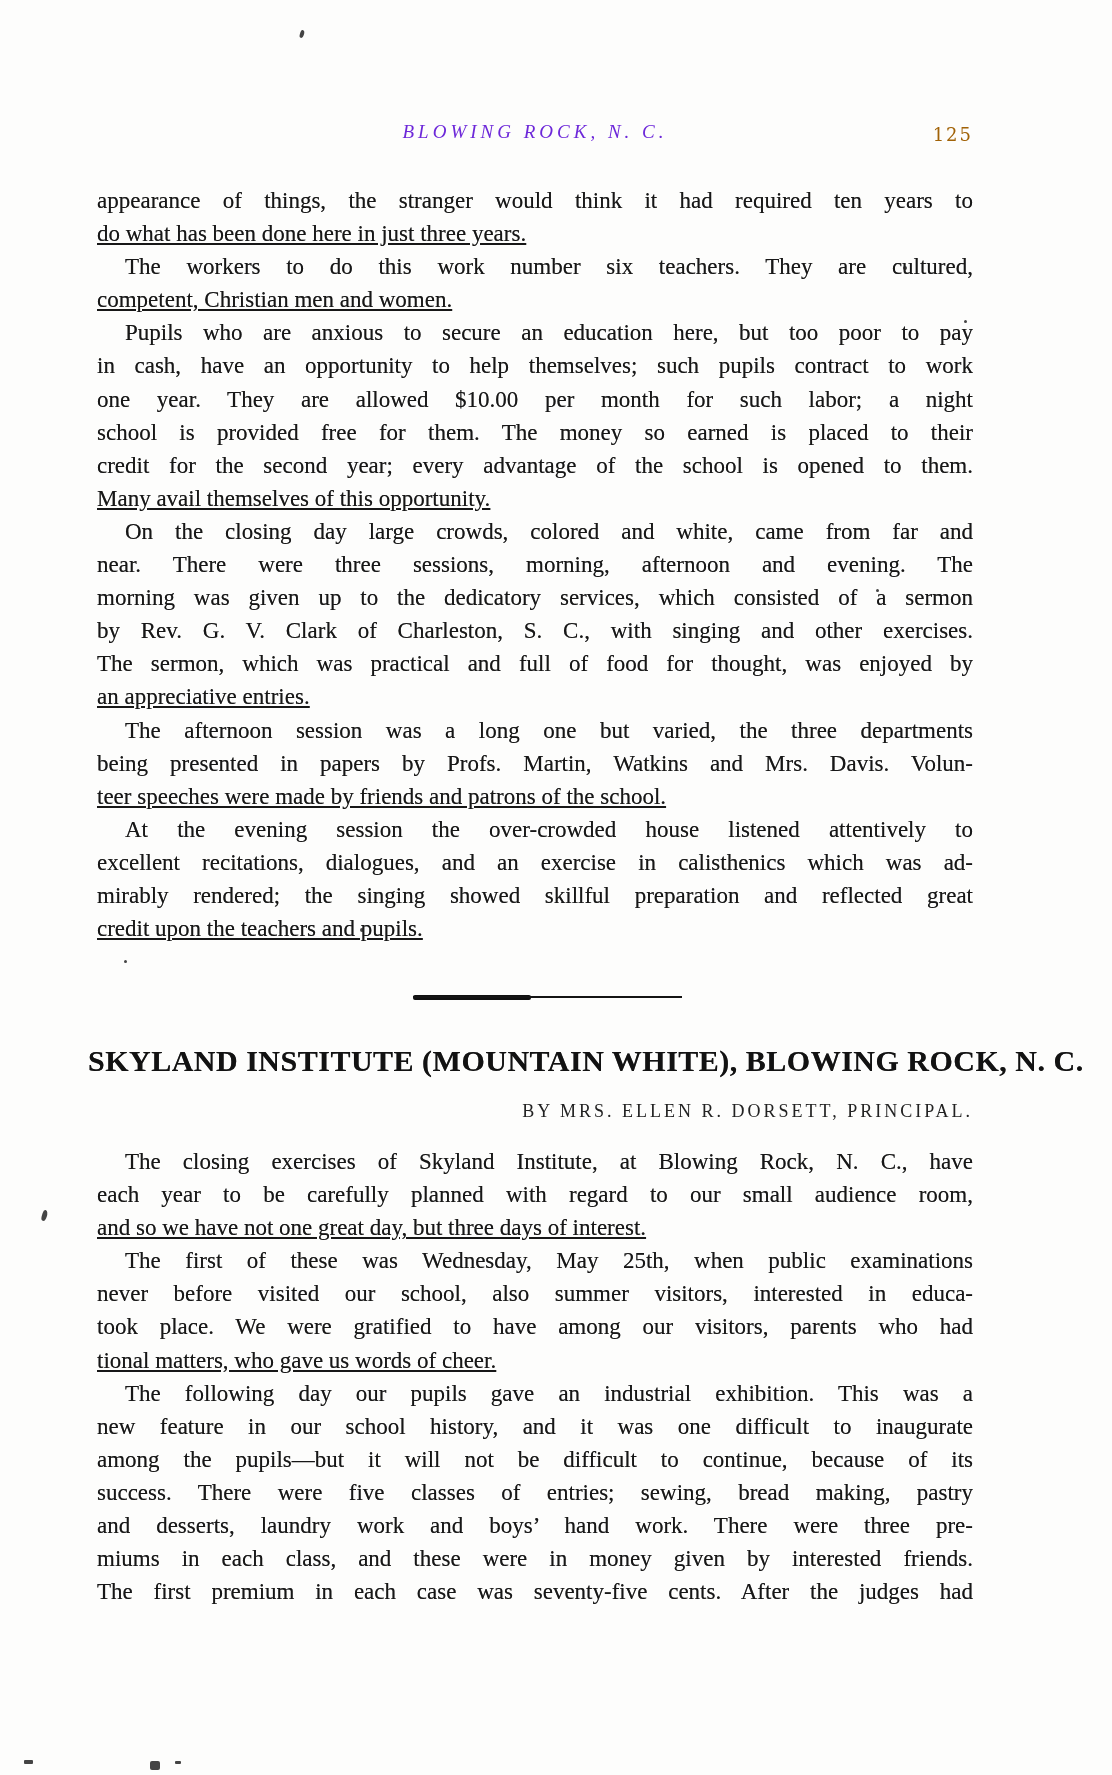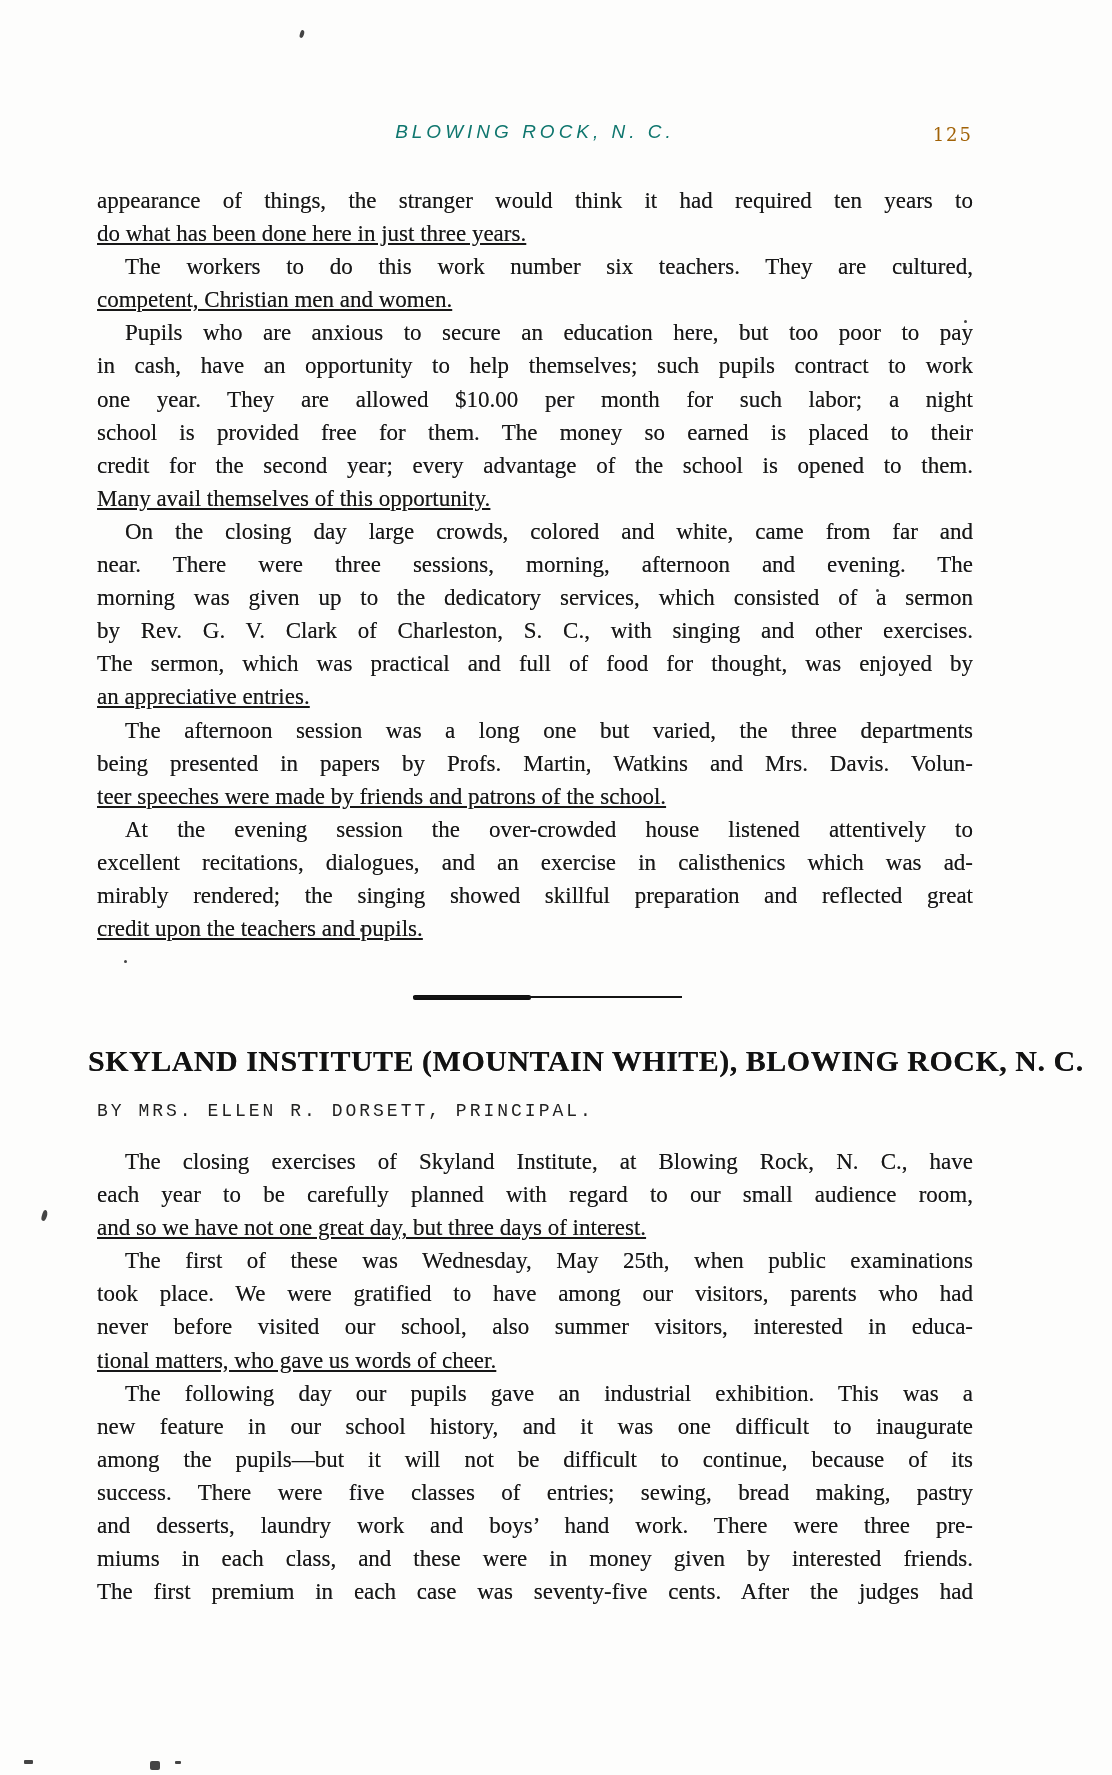--- a/index.html
+++ b/index.html
@@ -10,24 +10,24 @@
     color:#1b1b1b;
     font-family:"Liberation Serif", serif;
     overflow:hidden;
   }
   
   .running-header {
     position:absolute; top:121px; left:97px; width:876px; height:28px;
   }
   .running-title {
     position:absolute; left:0; right:0; text-align:center;
-    font-family:Liberation Sans, sans-serif;
+    font-family:Liberation Serif, serif;
     font-style:italic;
     font-size:19px; letter-spacing:4px;
-    color:#0f766e;
+    color:#6d28d9;
   }
   .page-number {
     position:absolute; right:0; top:3px;
     font-family:"DejaVu Serif", serif;
     font-size:18px; letter-spacing:2px;
     color:#a16207;
   }
   
   .text-column {
     position:absolute; left:97px; width:876px;
@@ -59,22 +59,22 @@
   .article-title {
     position:absolute; top:1044px; left:88px; width:936px;
     white-space:nowrap;
     font-family:"Liberation Serif", serif;
     font-weight:700; font-size:30px; letter-spacing:0.5px;
     color:#121212;
     text-shadow:0 0 0.6px rgba(0,0,0,0.6);
   }
   .article-byline {
     position:absolute; top:1101px; left:97px; width:876px;
-    text-align:left;
-    font-family:Liberation Mono, monospace;
+    text-align:right;
+    font-family:Liberation Serif, serif;
     font-size:18px; letter-spacing:3px;
     color:#222;
   }
   
   .artifact { position:absolute; background:#232323; opacity:0.85; }
   .artifact.dot  { border-radius:50%; }
   .artifact.dash { border-radius:1px; }
   .artifact.blot { border-radius:2px; }
   .artifact.tick { border-radius:40% 60% 50% 50%; transform:rotate(18deg); }
 </style>
@@ -136,22 +136,22 @@
   <div class="article-byline">BY MRS. ELLEN R. DORSETT, PRINCIPAL.</div>
 
   <div class="text-column col-2">
       <div>
         <div class="tline indent">The closing exercises of Skyland Institute, at Blowing Rock, N. C., have</div>
         <div class="tline">each year to be carefully planned with regard to our small audience room,</div>
         <div class="tline pend">and so we have not one great day, but three days of interest.</div>
       </div>
       <div>
         <div class="tline indent">The first of these was Wednesday, May 25th, when public examinations</div>
+        <div class="tline">never before visited our school, also summer visitors, interested in educa-</div>
         <div class="tline">took place. We were gratified to have among our visitors, parents who had</div>
-        <div class="tline">never before visited our school, also summer visitors, interested in educa-</div>
         <div class="tline pend">tional matters, who gave us words of cheer.</div>
       </div>
       <div>
         <div class="tline indent">The following day our pupils gave an industrial exhibition. This was a</div>
         <div class="tline">new feature in our school history, and it was one difficult to inaugurate</div>
         <div class="tline">among the pupils—but it will not be difficult to continue, because of its</div>
         <div class="tline">success. There were five classes of entries; sewing, bread making, pastry</div>
         <div class="tline">and desserts, laundry work and boys’ hand work. There were three pre-</div>
         <div class="tline">miums in each class, and these were in money given by interested friends.</div>
         <div class="tline">The first premium in each case was seventy-five cents. After the judges had</div>

